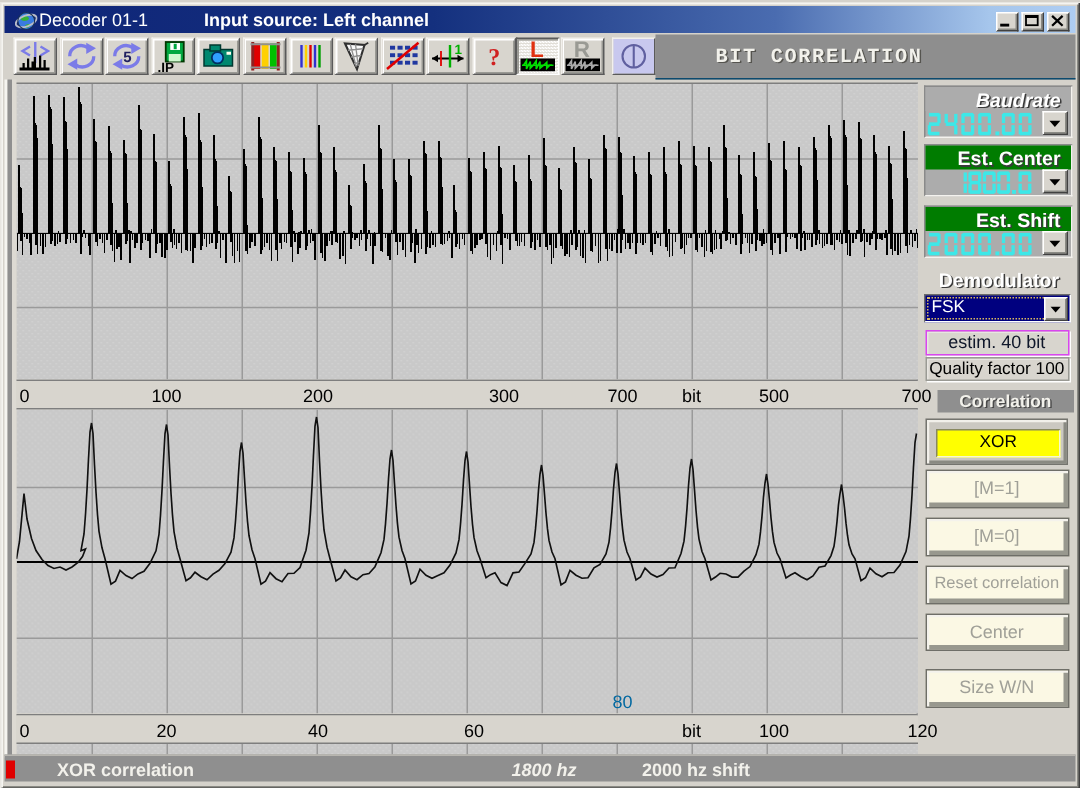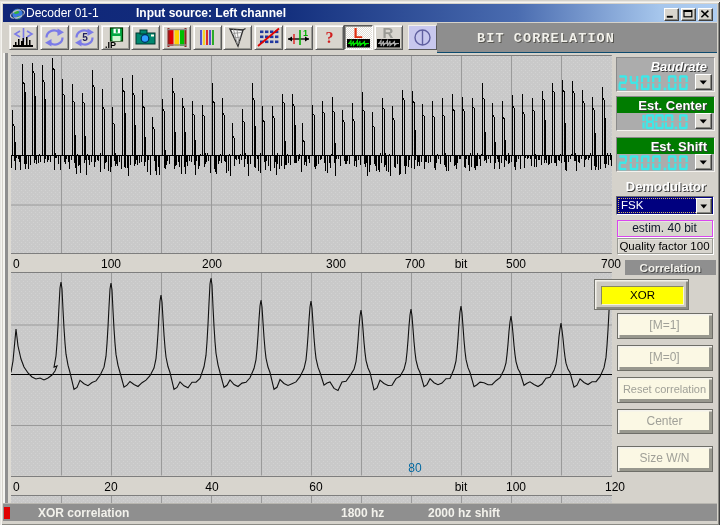--- a/index.html
+++ b/index.html
@@ -279,21 +279,21 @@
         <line x1="450.5" y1="0" x2="450.5" y2="7" stroke="#9A9A9A" stroke-width="1"></line>
         <line x1="500.5" y1="0" x2="500.5" y2="7" stroke="#9A9A9A" stroke-width="1"></line>
         <line x1="550.5" y1="0" x2="550.5" y2="7" stroke="#9A9A9A" stroke-width="1"></line>
     </svg>
   </div>
 
   <div style="position:absolute;left:3px;top:502px;width:714px;height:16.5px;background:#8F8F8F;
     border-top:1px solid #B8B6B0;">
     <div style="position:absolute;left:1px;top:2.5px;width:6px;height:12px;background:#E00000;"></div>
     <span style="position:absolute;left:35px;top:2px;color:#F2F1EB;font-weight:bold;font-size:12px;">XOR correlation</span>
-    <span style="position:absolute;left:338px;top:2px;color:#F2F1EB;font-weight:bold;font-size:12px;">1800 hz</span>
+    <span style="position:absolute;left:338px;top:2px;color:#F2F1EB;font-weight:bold;font-size:12px;font-style:italic;">1800 hz</span>
     <span style="position:absolute;left:425px;top:2px;color:#F2F1EB;font-weight:bold;font-size:12px;">2000 hz shift</span>
   </div>
 
   <div style="position:absolute;left:616px;top:55.5px;width:97px;height:33.5px;border:1px solid #8A8A8A;border-right-color:#F4F2EE;border-bottom-color:#F4F2EE;background:#ACACAC;font-style:italic;">
       <div style="position:absolute;left:0;top:0;width:100%;height:16.0px;background:#ACACAC;color:#FFF;font-weight:bold;font-size:13px;text-align:right;padding-right:7px;box-sizing:border-box;white-space:nowrap;text-shadow:1px 1px 0 #3A3A3A;line-height:17.0px;">Baudrate</div>
       <svg style="position:absolute;left:0;top:16.0px" width="95" height="17.5">
         <g transform="translate(1.5,1.25)">
           <rect x="0.8" y="0.0" width="7.0" height="2.4" fill="#3DE8E8"></rect>
           <rect x="6.4" y="0.7" width="2.2" height="6.1" fill="#3DE8E8"></rect>
           <rect x="0.8" y="12.6" width="7.0" height="2.4" fill="#3DE8E8"></rect>
@@ -443,21 +443,21 @@
   <div style="position:absolute;left:616.5px;top:219px;width:94px;height:14.5px;background:#D8D5CE;
     border:1px solid #d946ef;box-shadow:1px 1px 0 #FFF, inset 1px 1px 0 #E8E6E1;white-space:nowrap;
     text-align:center;font-size:12px;color:#0f172a;line-height:15px;">estim. 40 bit</div>
   <div style="position:absolute;left:616.5px;top:236.5px;width:94px;height:14.5px;background:#D8D5CE;
     border:1px solid #9A9A94;box-shadow:1px 1px 0 #FFF, inset 1px 1px 0 #E8E6E1;white-space:nowrap;
     text-align:center;font-size:11.5px;color:#000;line-height:15px;">Quality factor 100</div>
 
   <div style="position:absolute;left:624.5px;top:258.5px;width:91.5px;height:15.5px;background:#8F8F8F;
     color:#F2F1EB;font-weight:bold;font-size:11.5px;text-align:center;line-height:16px;text-shadow:1px 1px 0 #4A4A4A;">Correlation</div>
 
-  <div style="position:absolute;left:594px;top:277.5px;width:93px;height:29px;background:#CBC8C1;border:1px solid #74746E;box-shadow:inset 1.5px 1.5px 0 #F2F0EA, inset -2px -2px 0 #8A8A82;">
+  <div style="position:absolute;left:617px;top:277.5px;width:93px;height:29px;background:#CBC8C1;border:1px solid #74746E;box-shadow:inset 1.5px 1.5px 0 #F2F0EA, inset -2px -2px 0 #8A8A82;">
       <div style="position:absolute;left:6px;top:6.5px;width:81px;height:16.5px;background:#FFFF00;border:1px solid #88885F;border-right-color:#F8F8D0;border-bottom-color:#F8F8D0;color:#000;font-size:11.5px;text-align:center;line-height:16px;">XOR</div>
     </div>
     <div style="position:absolute;left:617px;top:311.5px;width:94px;height:24px;border:1px solid #6E6E68;box-shadow:inset 1.5px 1.5px 0 #F4F2EC, inset -3px -3px 0 #98988E;background:#FBF8E4;">
       <div style="position:absolute;left:2px;top:2px;right:3px;bottom:3px;color:#A0A098;font-size:12px;text-align:center;white-space:nowrap;display:flex;align-items:center;justify-content:center;">[M=1]</div>
     </div>
     <div style="position:absolute;left:617px;top:343.5px;width:94px;height:24px;border:1px solid #6E6E68;box-shadow:inset 1.5px 1.5px 0 #F4F2EC, inset -3px -3px 0 #98988E;background:#FBF8E4;">
       <div style="position:absolute;left:2px;top:2px;right:3px;bottom:3px;color:#A0A098;font-size:12px;text-align:center;white-space:nowrap;display:flex;align-items:center;justify-content:center;">[M=0]</div>
     </div>
     <div style="position:absolute;left:617px;top:375.9px;width:94px;height:24px;border:1px solid #6E6E68;box-shadow:inset 1.5px 1.5px 0 #F4F2EC, inset -3px -3px 0 #98988E;background:#FBF8E4;">
       <div style="position:absolute;left:2px;top:2px;right:3px;bottom:3px;color:#A0A098;font-size:11px;text-align:center;white-space:nowrap;display:flex;align-items:center;justify-content:center;">Reset correlation</div>

